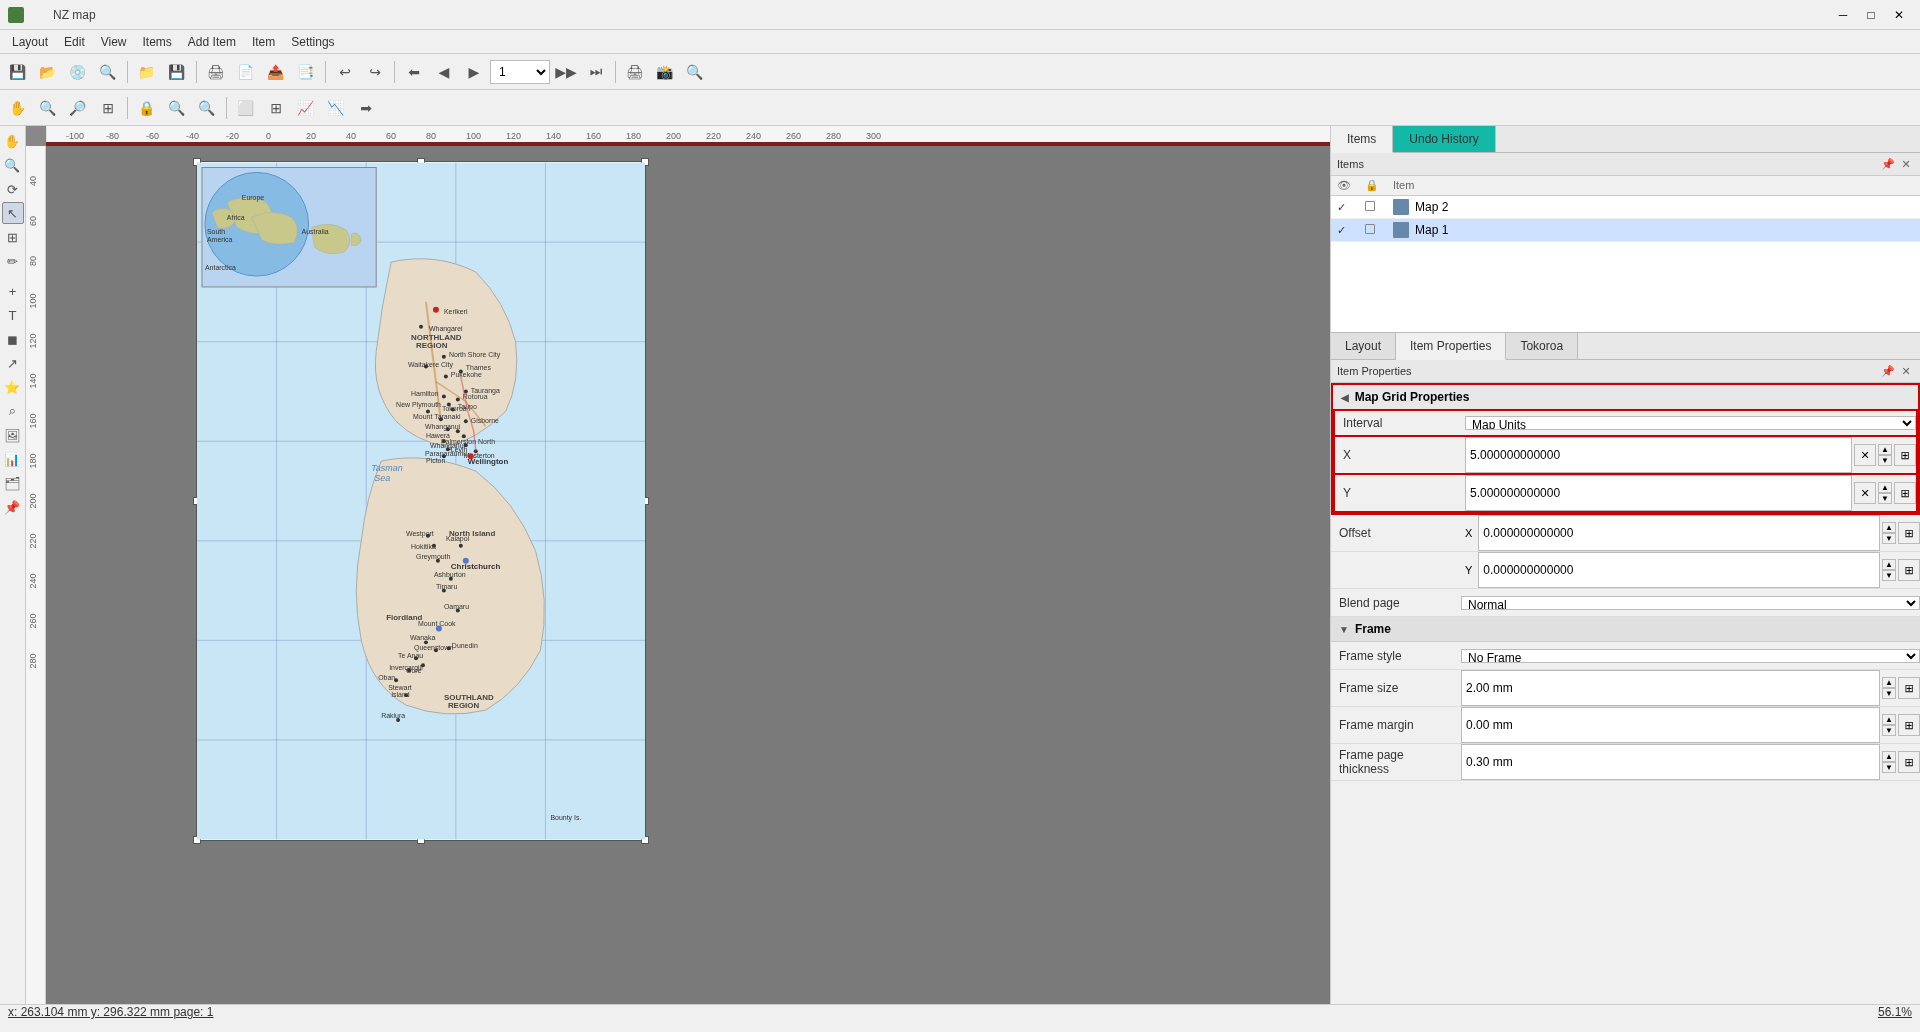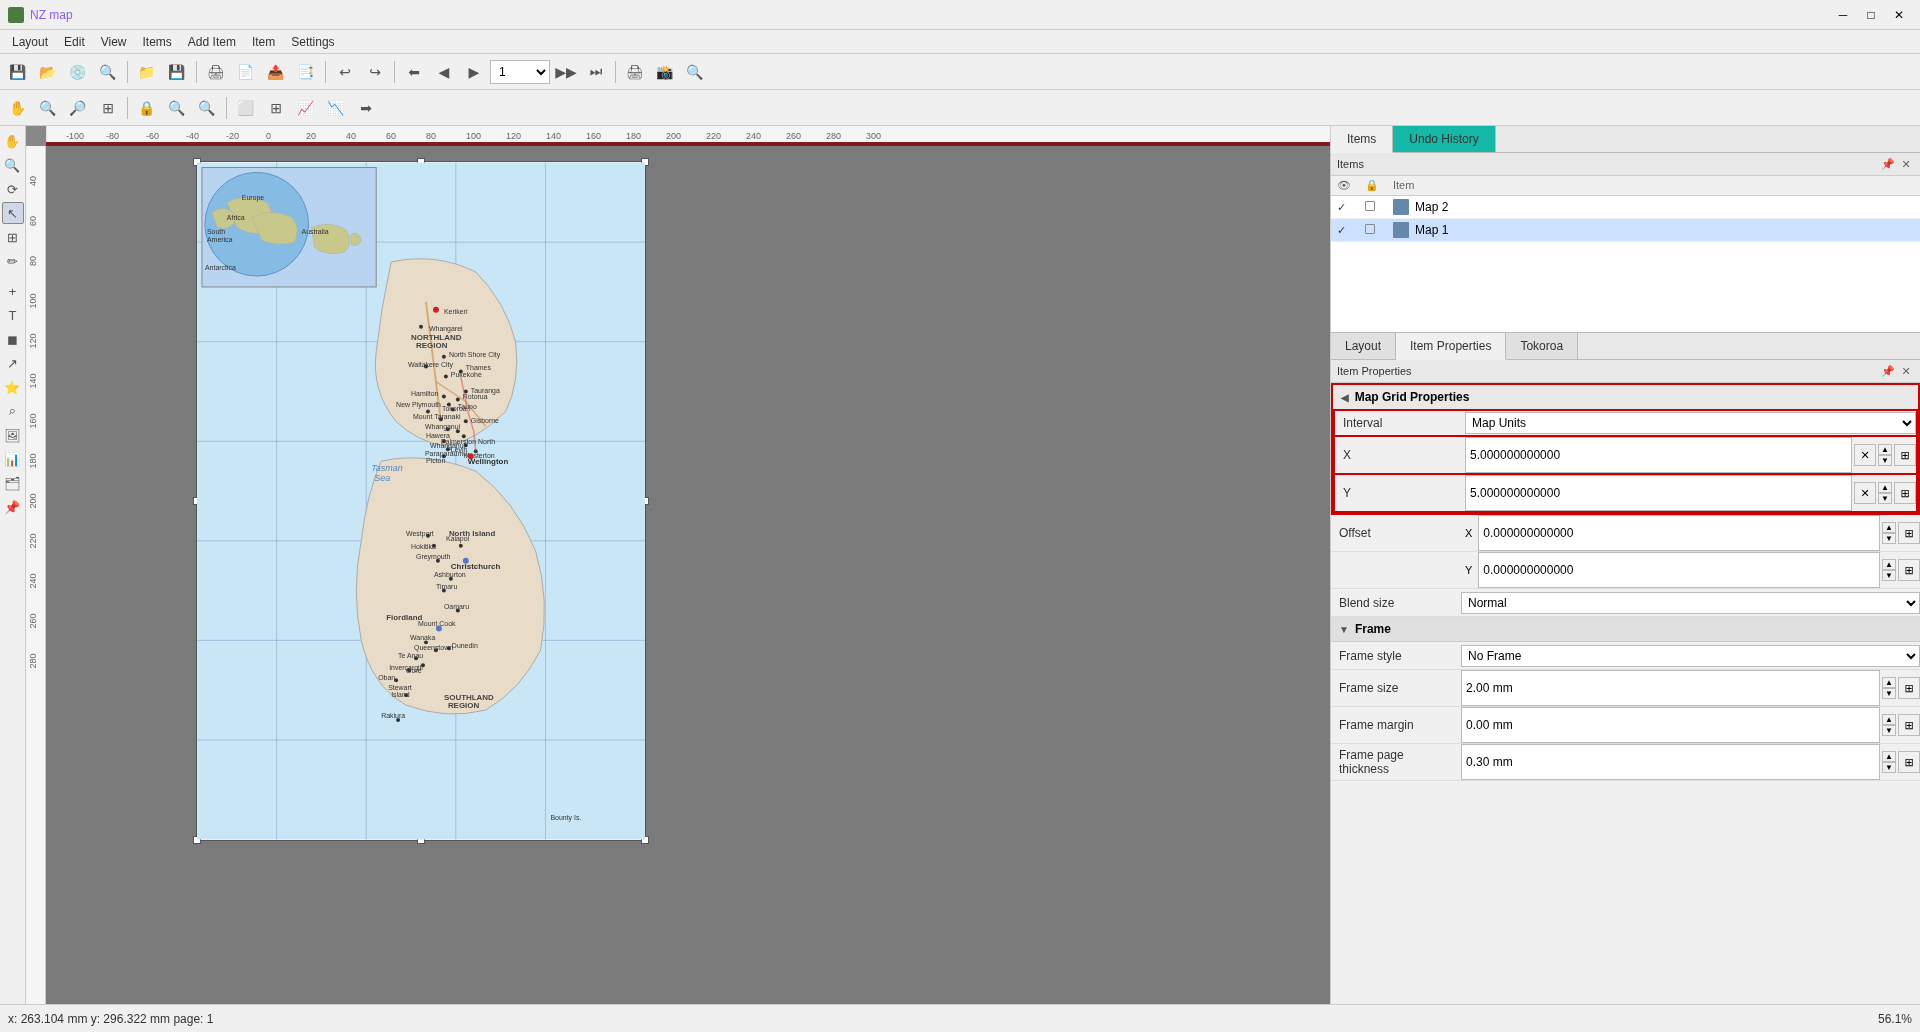--- a/index.html
+++ b/index.html
@@ -9,21 +9,21 @@
     #titlebar {
       background: #f0f0f0;
       height: 30px;
       display: flex;
       align-items: center;
       padding: 0 8px;
       border-bottom: 1px solid #ccc;
       user-select: none;
     }
     #titlebar .app-icon { width: 16px; height: 16px; margin-right: 6px; background: #4a7c3f; border-radius: 2px; display: inline-block; }
-    #titlebar .title { flex: 1; font-size: 12px; color: #8b5cf6; }
+    #titlebar .title { flex: 1; font-size: 12px; color: #404040; margin-left: 23px; }
     #titlebar .win-controls { display: flex; gap: 2px; }
     #titlebar .win-btn { width: 26px; height: 20px; border: none; background: transparent; cursor: pointer; font-size: 12px; display: flex; align-items: center; justify-content: center; }
 
     
     #menubar {
       background: #f0f0f0;
       height: 24px;
       display: flex;
       align-items: center;
       padding: 0 4px;
@@ -287,21 +287,21 @@
     .prop-input {
       flex: 1;
       height: 36px;
       border: 1px solid #bbb;
       background: white;
       font-size: 12px;
       padding: 0 4px;
     }
     .prop-select {
       flex: 1;
-      height: 22px;
+      height: 14px;
       border: 1px solid #bbb;
       background: white;
       font-size: 12px;
       padding: 0 2px;
     }
 
     .prop-spin-btns {
       display: flex;
       flex-direction: column;
     }
@@ -330,25 +330,25 @@
       border: 1px solid #bbb;
       background: white;
     }
 
     
     #statusbar {
       height: 28px;
       background: #f0f0f0;
       border-top: 1px solid #ccc;
       display: flex;
-      align-items: center;
       padding: 0 8px;
       font-size: 12px;
       color: #333;
       justify-content: space-between;
+      text-decoration: underline;
     }
 
     
     #toolbar2 {
       background: #f0f0f0;
       height: 36px;
       display: flex;
       align-items: center;
       padding: 0 4px;
       border-bottom: 1px solid #ccc;
@@ -831,21 +831,21 @@
               <button class="prop-spin-btn">▲</button>
               <button class="prop-spin-btn">▼</button>
             </div>
             <button class="prop-copy-btn">⊞</button>
           </div>
         </div>
       </div>
 
 
       <div class="prop-row">
-        <span class="prop-label">Blend size</span>
+        <span class="prop-label">Blend page</span>
         <div class="prop-value">
           <select class="prop-select">
             <option>Normal</option>
             <option>Multiply</option>
             <option>Screen</option>
             <option>Overlay</option>
           </select>
         </div>
       </div>
 

